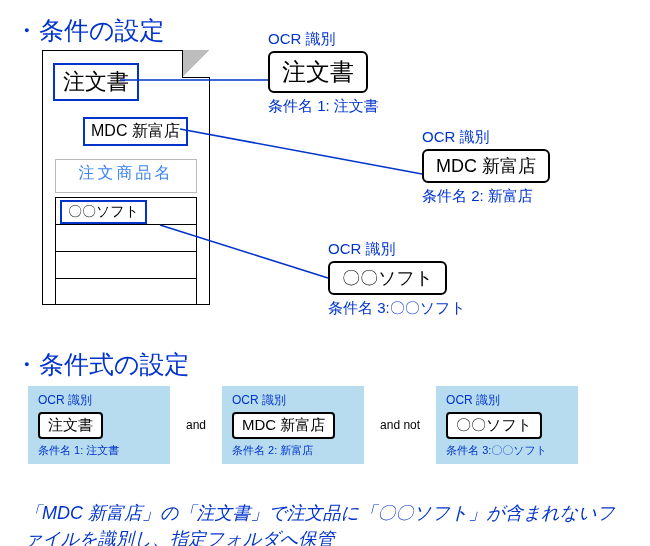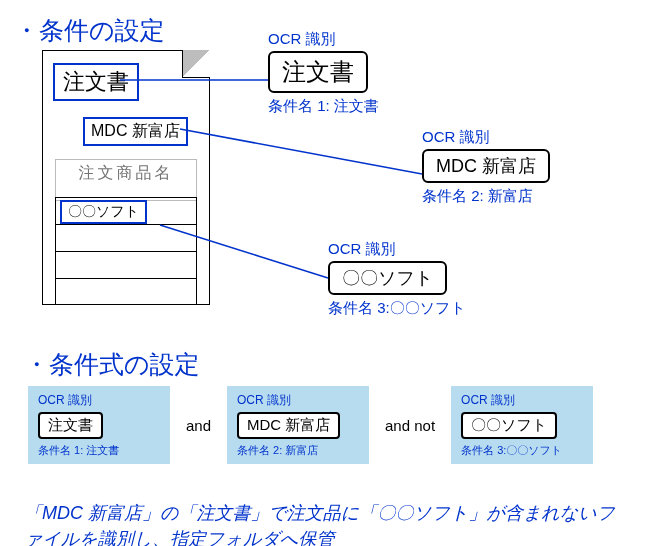--- a/index.html
+++ b/index.html
@@ -54,23 +54,23 @@
     top: 66px;
     border: 2px solid #0033cc;
     font-size: 16px;
     padding: 2px 6px;
   }
   .doc-placeholder {
     position: absolute;
     left: 12px;
     top: 108px;
     width: 142px;
-    height: 42px;
+    height: 34px;
     border: 1px solid #bbb;
-    color: #737373;
+    color: #3b82f6;
     font-size: 16px;
     text-align: center;
     line-height: 26px;
     letter-spacing: 3px;
   }
   .doc-table {
     position: absolute;
     left: 12px;
     top: 146px;
     width: 142px;
@@ -121,21 +121,21 @@
 
   
   svg.connectors {
     position: absolute;
     left: 0; top: 0;
     width: 650px; height: 320px;
     pointer-events: none;
   }
 
   
-  .sec2-title { left: 24px; top: 348px; font-family: Liberation Serif, serif; }
+  .sec2-title { left: 14px; top: 348px; font-family: Liberation Serif, serif; }
   .expr-row {
     position: absolute;
     left: 28px;
     top: 386px;
     display: flex;
     align-items: center;
     gap: 16px;
   }
   .card {
     background: #b7dcef;
@@ -154,21 +154,21 @@
     padding: 2px 8px;
     font-size: 15px;
     display: inline-block;
   }
   .card-cond {
     color: #0033cc;
     font-size: 11px;
     margin-top: 4px;
   }
   .op {
-    font-size: 15px;
+    font-size: 12px;
     color: #000;
   }
   .summary {
     position: absolute;
     left: 24px;
     top: 500px;
     right: 20px;
     color: #0033cc;
     font-size: 18px;
     line-height: 1.45;

